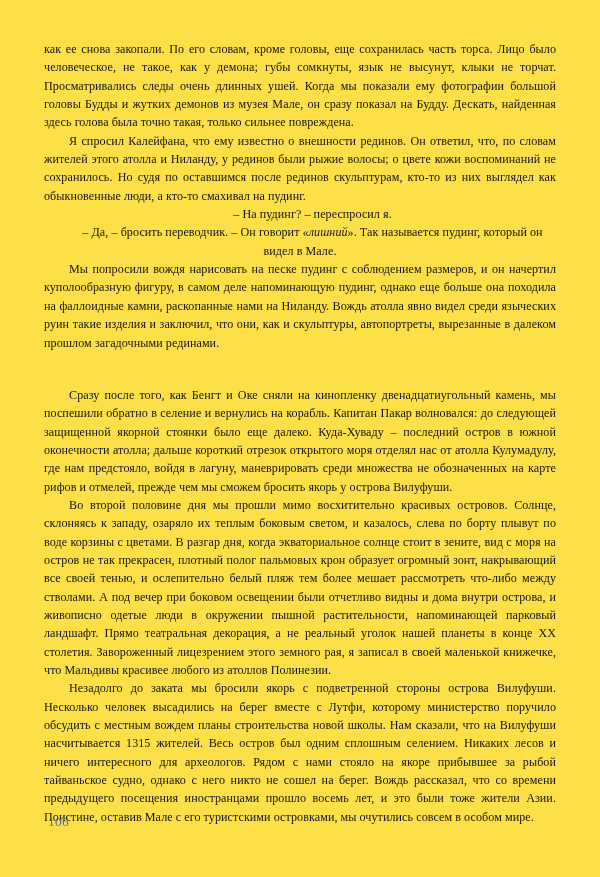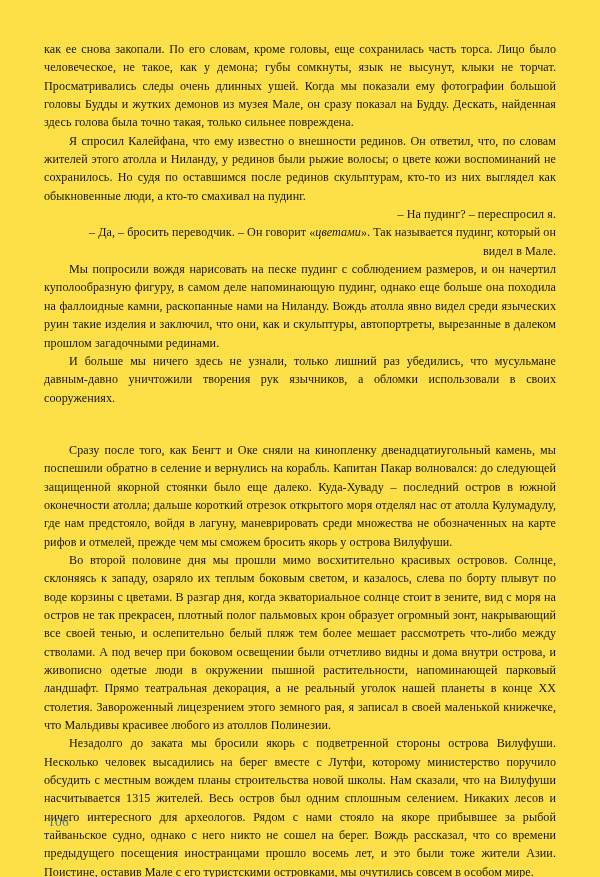--- a/index.html
+++ b/index.html
@@ -44,21 +44,21 @@
   }
 
   
   .para.indent {
     text-indent: 25px;
   }
 
   
   .para.dialogue {
     text-indent: 25px;
-    text-align: right;
+    text-align: center;
   }
 
   .italic {
     font-style: italic;
   }
 
   
   .section-break {
     height: 34px;
   }
@@ -82,26 +82,25 @@
   <div class="text-column">
 
     <div>
       <p class="para cont">как ее снова закопали. По его словам, кроме головы, еще сохранилась часть торса. Лицо было человеческое, не такое, как у демона; губы сомкнуты, язык не высунут, клыки не торчат. Просматривались следы очень длинных ушей. Когда мы показали ему фотографии большой головы Будды и жутких демонов из музея Мале, он сразу показал на Будду. Дескать, найденная здесь голова была точно такая, только сильнее повреждена.</p>
 
       <p class="para indent">Я спросил Калейфана, что ему известно о внешности рединов. Он ответил, что, по словам жителей этого атолла и Ниланду, у рединов были рыжие волосы; о цвете кожи воспоминаний не сохранилось. Но судя по оставшимся после рединов скульптурам, кто-то из них выглядел как обыкновенные люди, а кто-то смахивал на пудинг.</p>
 
       <p class="para dialogue">– На пудинг? – переспросил я.</p>
 
       <p class="para dialogue">
-        <span>– Да, – бросить переводчик. – Он говорит «</span><span class="italic">цветами</span><span>». Так называется пудинг, который он видел в Мале.</span>
+        <span>– Да, – бросить переводчик. – Он говорит «</span><span class="italic">лишний</span><span>». Так называется пудинг, который он видел в Мале.</span>
       </p>
 
       <p class="para indent">Мы попросили вождя нарисовать на песке пудинг с соблюдением размеров, и он начертил куполообразную фигуру, в самом деле напоминающую пудинг, однако еще больше она походила на фаллоидные камни, раскопанные нами на Ниланду. Вождь атолла явно видел среди языческих руин такие изделия и заключил, что они, как и скульптуры, автопортреты, вырезанные в далеком прошлом загадочными рединами.</p>
 
-      <p class="para indent">И больше мы ничего здесь не узнали, только лишний раз убедились, что мусульмане давным-давно уничтожили творения рук язычников, а обломки использовали в своих сооружениях.</p>
     </div>
 
     <div class="section-break"></div>
 
     <div>
       <p class="para indent">Сразу после того, как Бенгт и Оке сняли на кинопленку двенадцатиугольный камень, мы поспешили обратно в селение и вернулись на корабль. Капитан Пакар волновался: до следующей защищенной якорной стоянки было еще далеко. Куда-Хуваду – последний остров в южной оконечности атолла; дальше короткий отрезок открытого моря отделял нас от атолла Кулумадулу, где нам предстояло, войдя в лагуну, маневрировать среди множества не обозначенных на карте рифов и отмелей, прежде чем мы сможем бросить якорь у острова Вилуфуши.</p>
 
       <p class="para indent">Во второй половине дня мы прошли мимо восхитительно красивых островов. Солнце, склоняясь к западу, озаряло их теплым боковым светом, и казалось, слева по борту плывут по воде корзины с цветами. В разгар дня, когда экваториальное солнце стоит в зените, вид с моря на остров не так прекрасен, плотный полог пальмовых крон образует огромный зонт, накрывающий все своей тенью, и ослепительно белый пляж тем более мешает рассмотреть что-либо между стволами. А под вечер при боковом освещении были отчетливо видны и дома внутри острова, и живописно одетые люди в окружении пышной растительности, напоминающей парковый ландшафт. Прямо театральная декорация, а не реальный уголок нашей планеты в конце XX столетия. Завороженный лицезрением этого земного рая, я записал в своей маленькой книжечке, что Мальдивы красивее любого из атоллов Полинезии.</p>
 
       <p class="para indent">Незадолго до заката мы бросили якорь с подветренной стороны острова Вилуфуши. Несколько человек высадились на берег вместе с Лутфи, которому министерство поручило обсудить с местным вождем планы строительства новой школы. Нам сказали, что на Вилуфуши насчитывается 1315 жителей. Весь остров был одним сплошным селением. Никаких лесов и ничего интересного для археологов. Рядом с нами стояло на якоре прибывшее за рыбой тайваньское судно, однако с него никто не сошел на берег. Вождь рассказал, что со времени предыдущего посещения иностранцами прошло восемь лет, и это были тоже жители Азии. Поистине, оставив Мале с его туристскими островками, мы очутились совсем в особом мире.</p>

